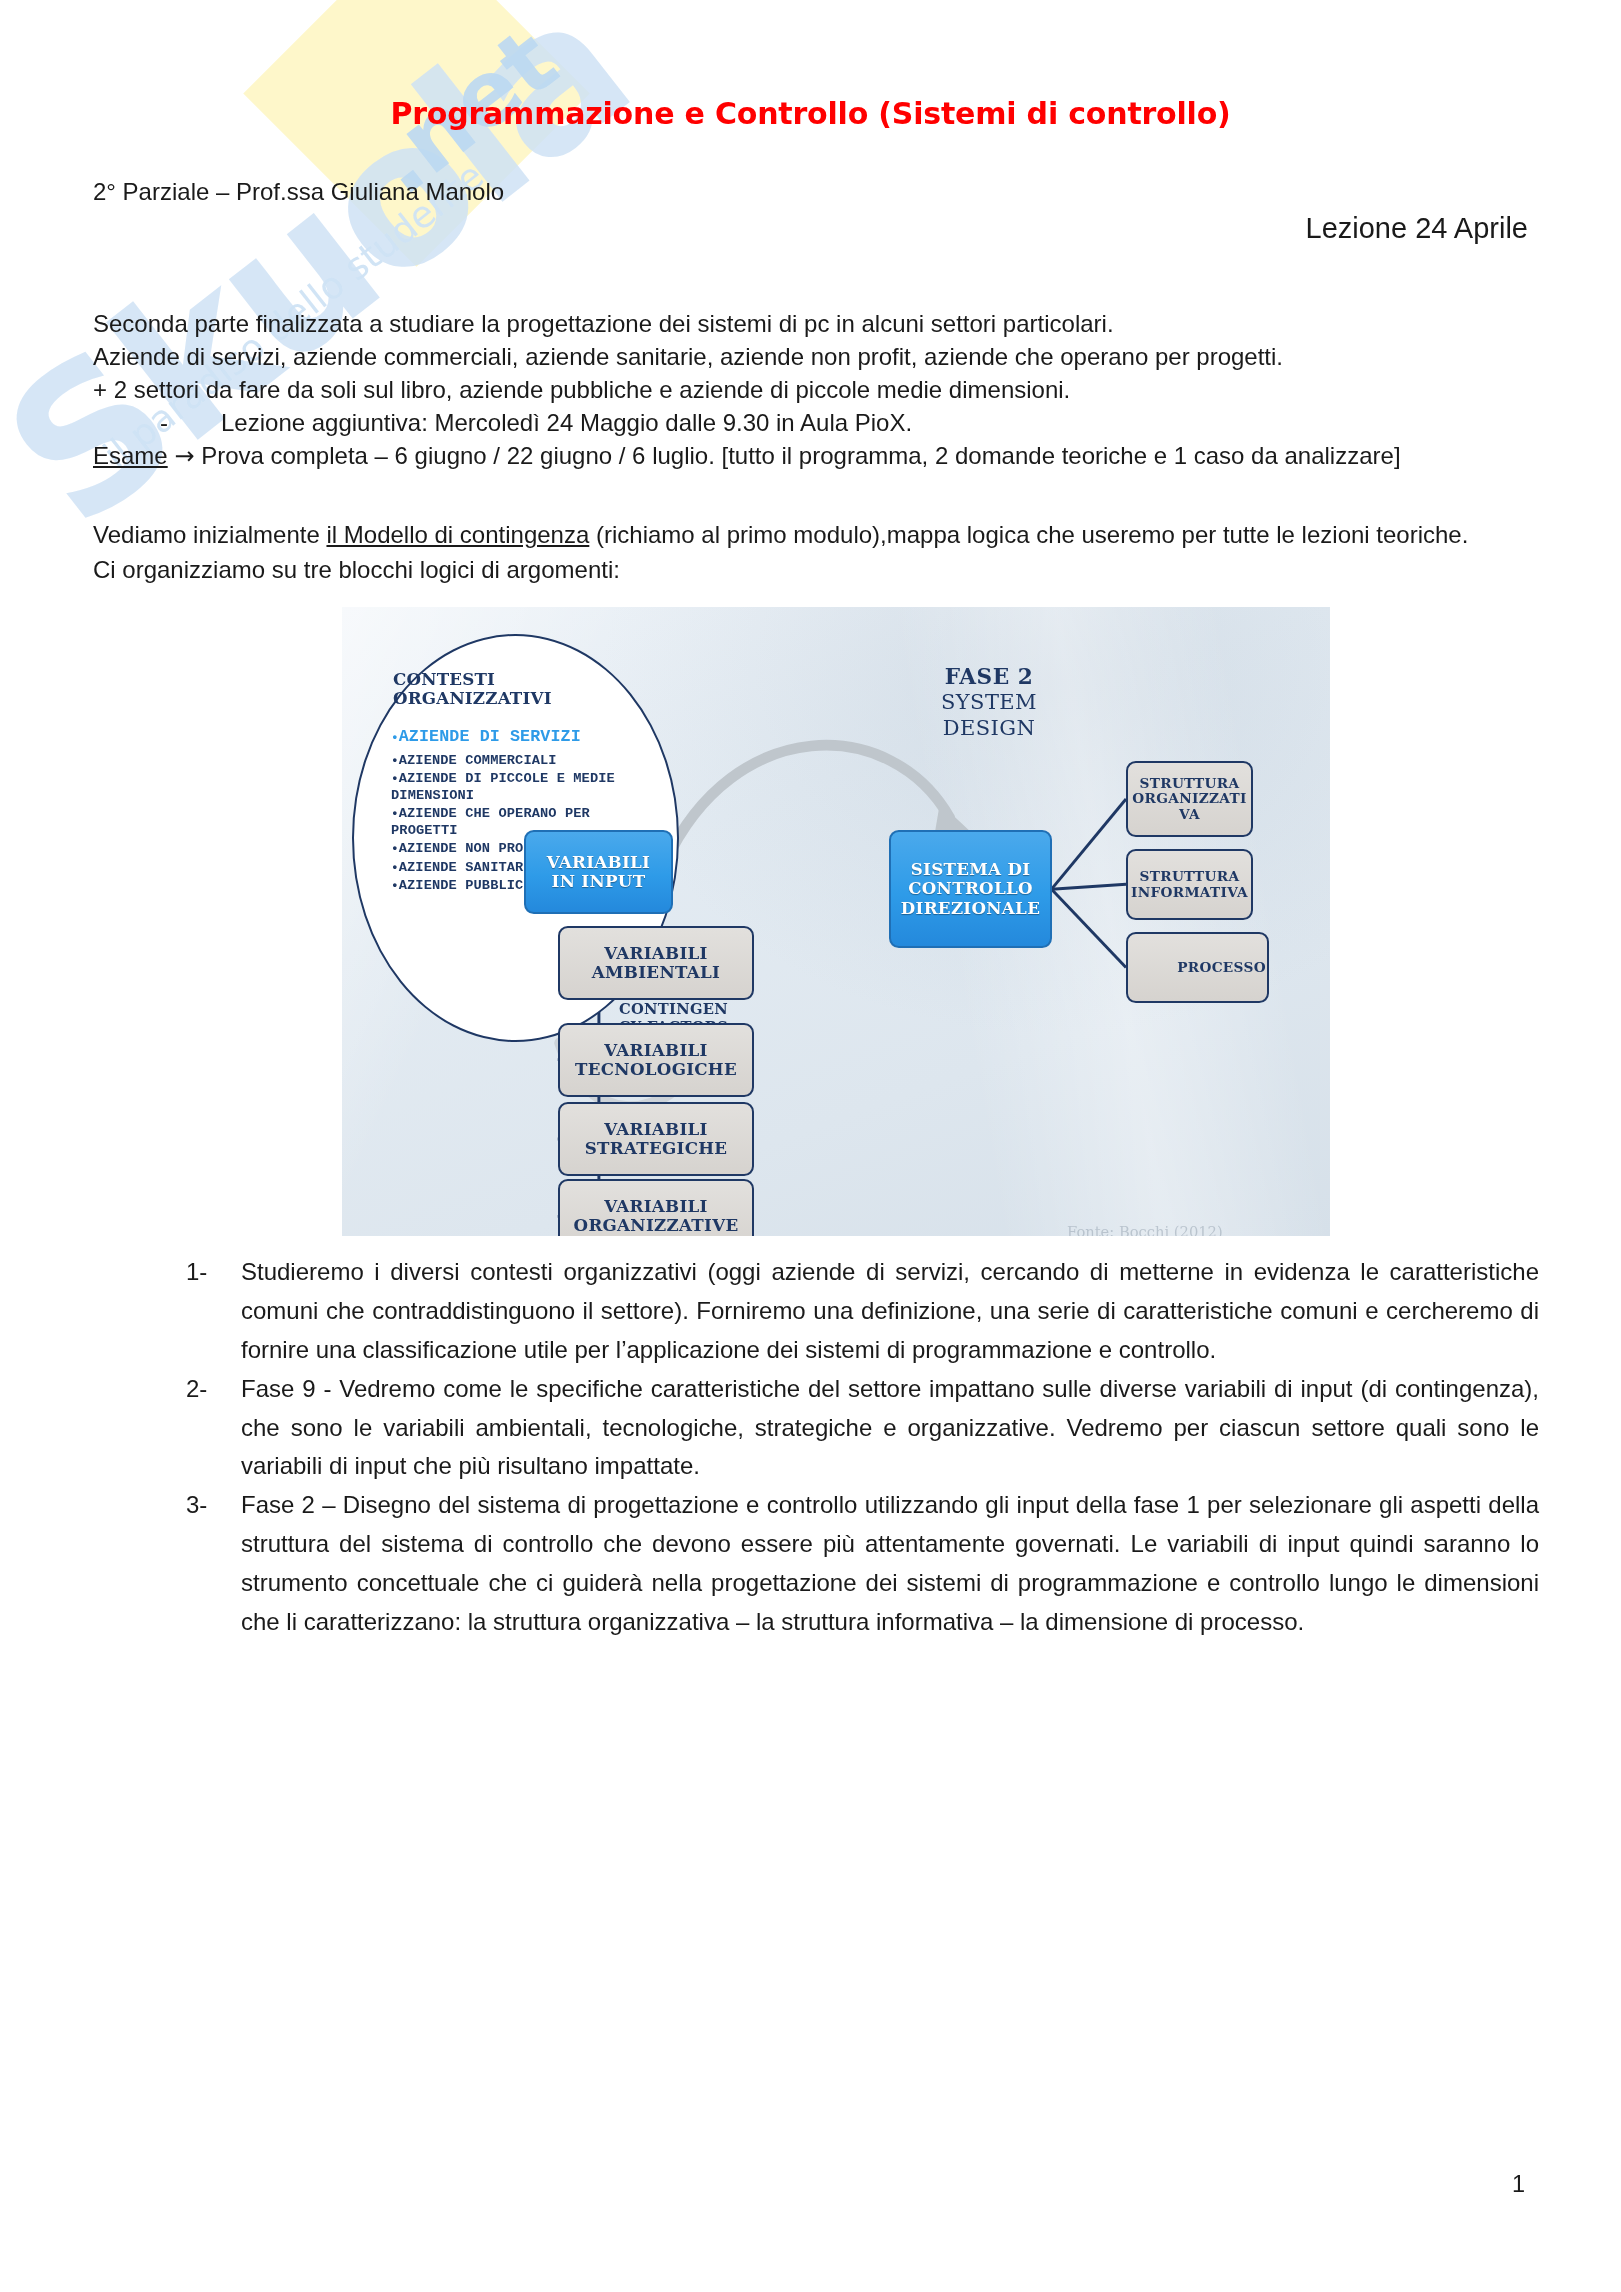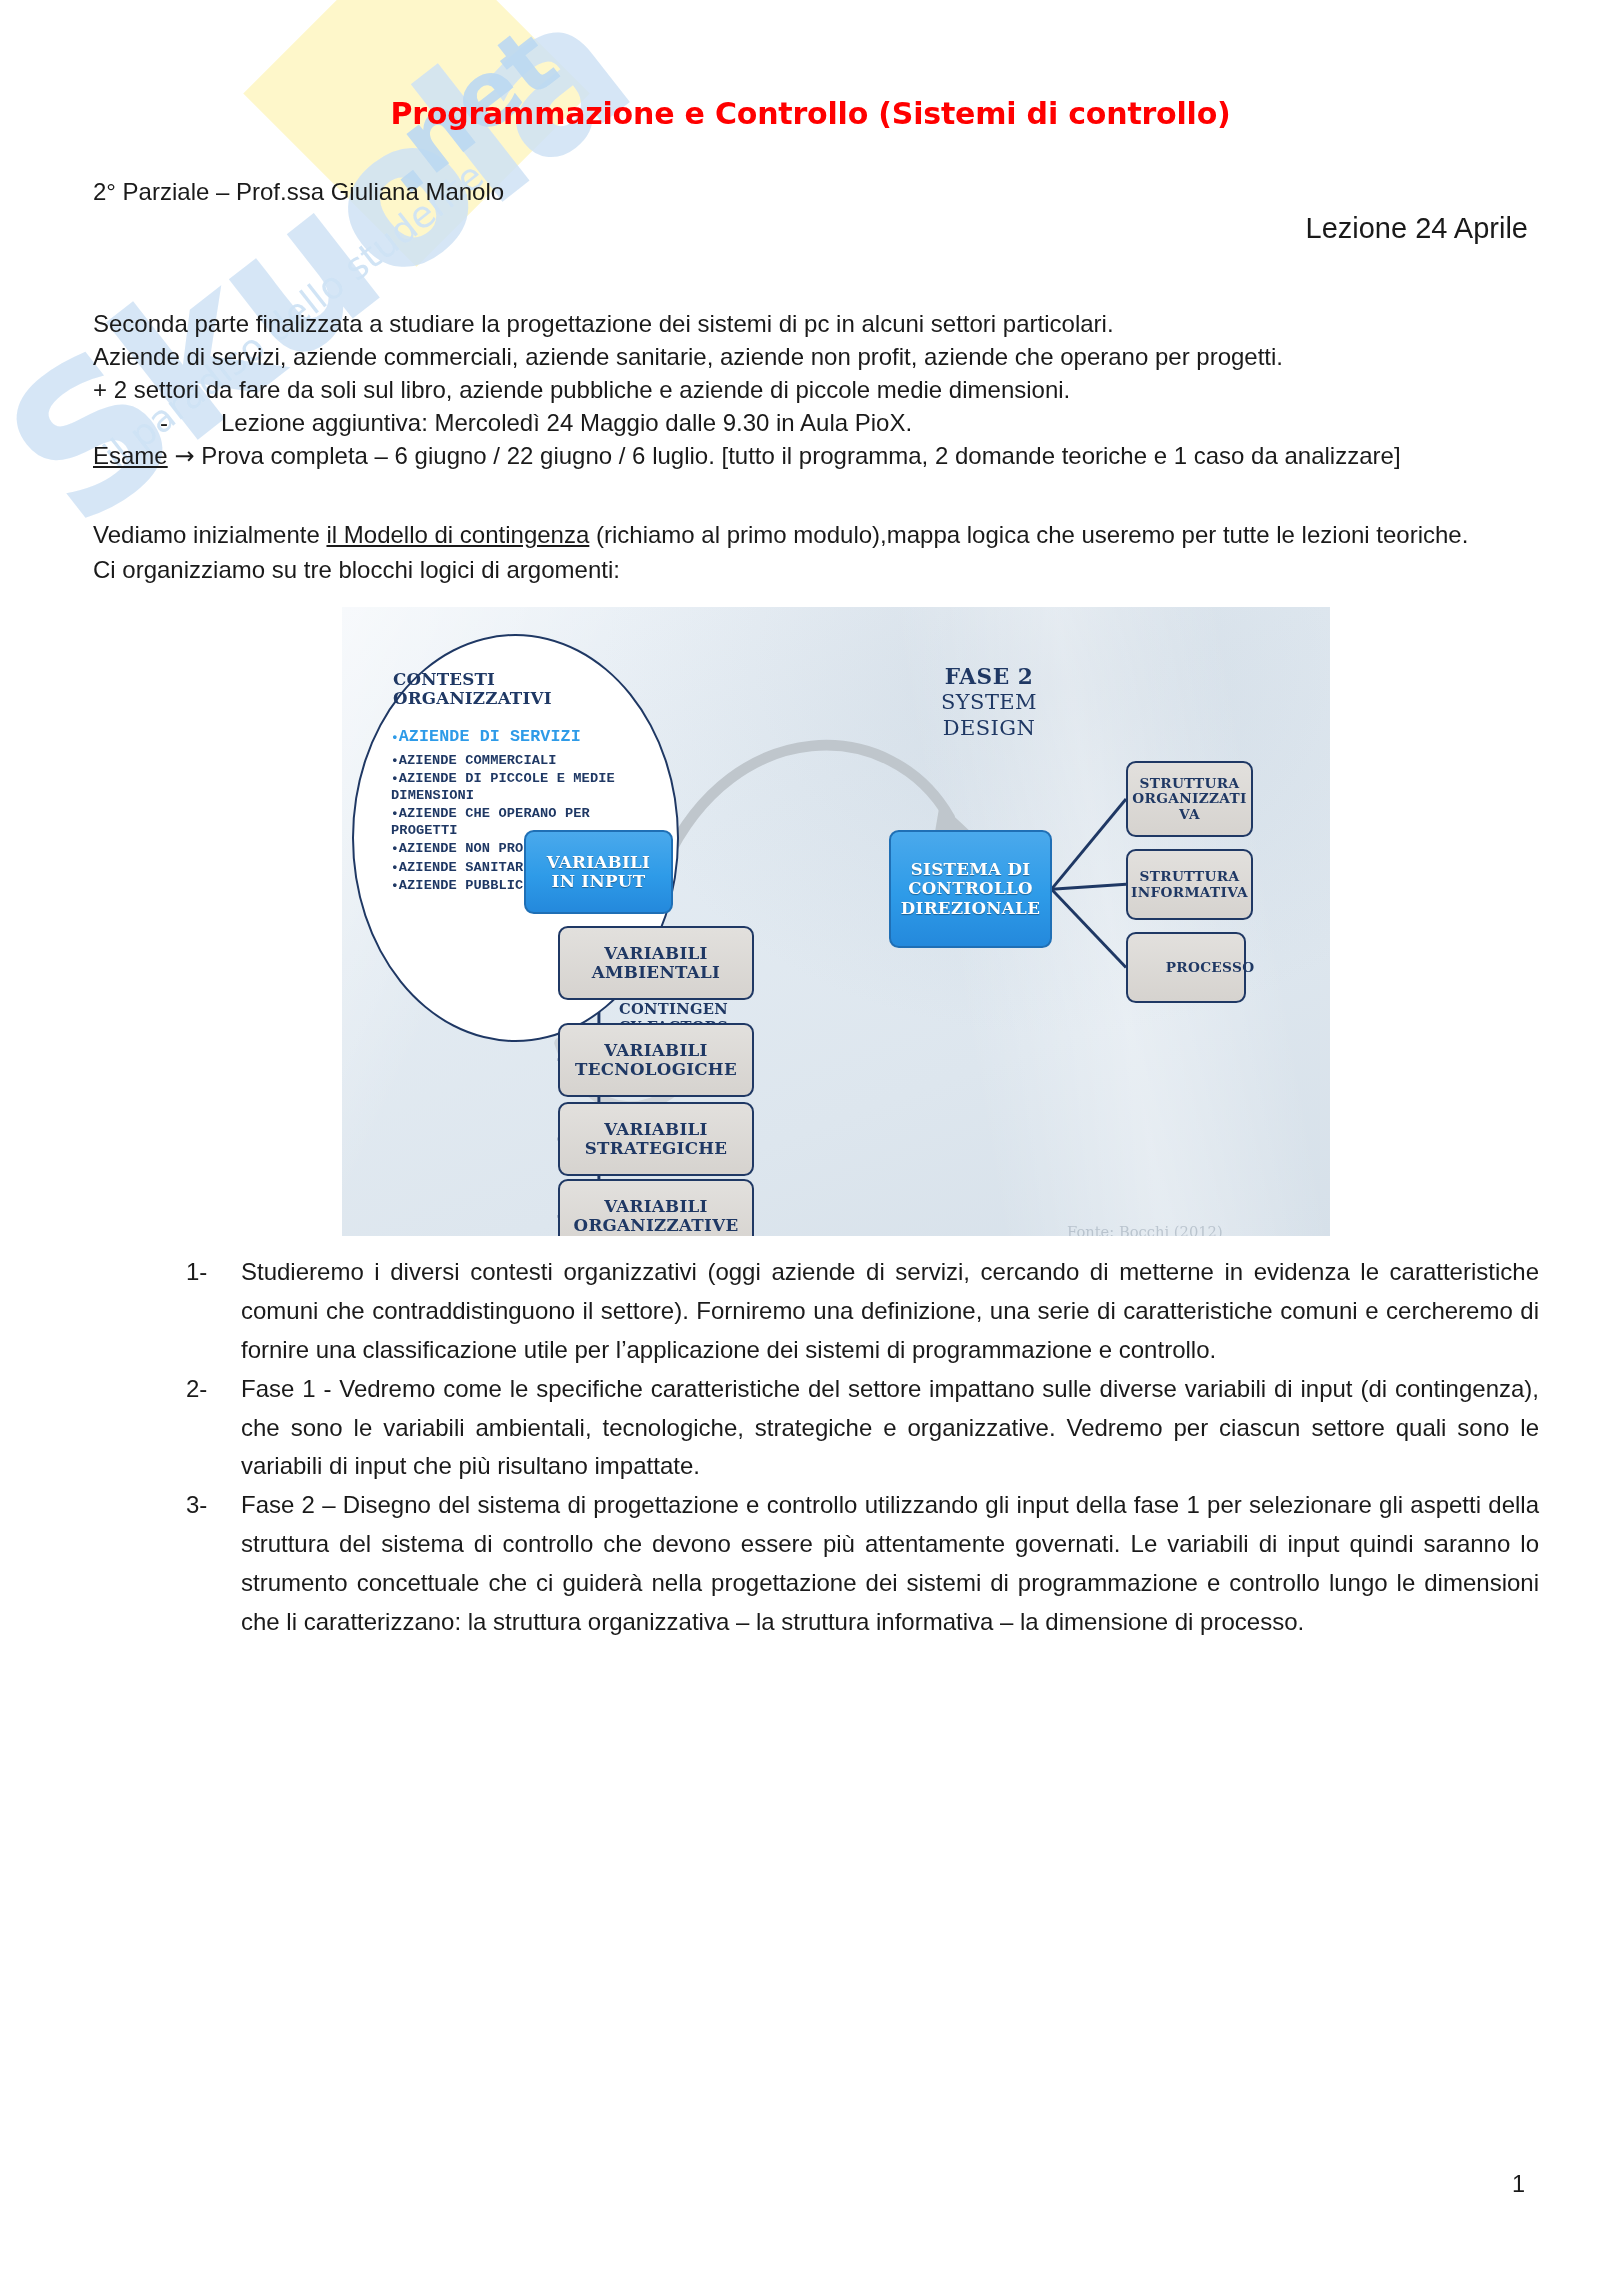--- a/index.html
+++ b/index.html
@@ -259,21 +259,21 @@
   }
 
   .n-input      { left: 182px; top: 223px; width: 149px; height: 84px; font-size: 16.7px; }
   .n-sistema    { left: 547px; top: 223px; width: 163px; height: 118px; font-size: 16.7px; }
   .n-amb        { left: 216px; top: 319px; width: 196px; height: 74px; font-size: 16.7px; }
   .n-tec        { left: 216px; top: 416px; width: 196px; height: 74px; font-size: 16.7px; }
   .n-str        { left: 216px; top: 495px; width: 196px; height: 74px; font-size: 16.7px; }
   .n-org        { left: 216px; top: 572px; width: 196px; height: 74px; font-size: 16.7px; }
   .n-so         { left: 784px; top: 154px; width: 127px; height: 76px; font-size: 13.7px; }
   .n-si         { left: 784px; top: 242px; width: 127px; height: 71px; font-size: 13.7px; }
-  .n-proc       { left: 784px; top: 325px; width: 120px; height: 71px; font-size: 13.7px; padding-left: 48px; }
+  .n-proc       { left: 784px; top: 325px; width: 143px; height: 71px; font-size: 13.7px; padding-left: 48px; }
 
   .diag-credit {
     position: absolute;
     left: 725px;
     bottom: -3.9px;
     font-family: "DejaVu Serif", serif;
     font-size: 14.7px;
     color: #9aa7b4;
     opacity: .55;
     z-index: 4;
@@ -414,21 +414,21 @@
       <div class="diag-credit">Fonte: Bocchi (2012)</div>
     </div>
 
     <div class="numlist">
       <div class="li">
         <div class="marker">1-</div>
         <div class="body">Studieremo i diversi contesti organizzativi (oggi aziende di servizi, cercando di metterne in evidenza le caratteristiche comuni che contraddistinguono il settore). Forniremo una definizione, una serie di caratteristiche comuni e cercheremo di fornire una classificazione utile per l’applicazione dei sistemi di programmazione e controllo.</div>
       </div>
       <div class="li">
         <div class="marker">2-</div>
-        <div class="body">Fase 1 - Vedremo come le specifiche caratteristiche del settore impattano sulle diverse variabili di input (di contingenza), che sono le variabili ambientali, tecnologiche, strategiche e organizzative. Vedremo per ciascun settore quali sono le variabili di input che più risultano impattate.</div>
+        <div class="body">Fase 9 - Vedremo come le specifiche caratteristiche del settore impattano sulle diverse variabili di input (di contingenza), che sono le variabili ambientali, tecnologiche, strategiche e organizzative. Vedremo per ciascun settore quali sono le variabili di input che più risultano impattate.</div>
       </div>
       <div class="li">
         <div class="marker">3-</div>
         <div class="body">Fase 2 – Disegno del sistema di progettazione e controllo utilizzando gli input della fase 1 per selezionare gli aspetti della struttura del sistema di controllo che devono essere più attentamente governati. Le variabili di input quindi saranno lo strumento concettuale che ci guiderà nella progettazione dei sistemi di programmazione e controllo lungo le dimensioni che li caratterizzano: la struttura organizzativa – la struttura informativa – la dimensione di processo.</div>
       </div>
     </div>
 
     <div class="page-num">1</div>
 
   </div>

